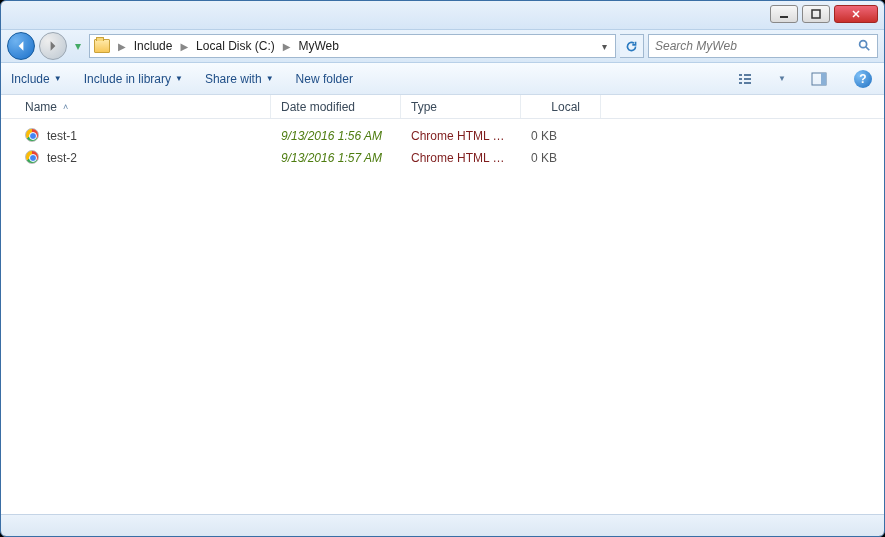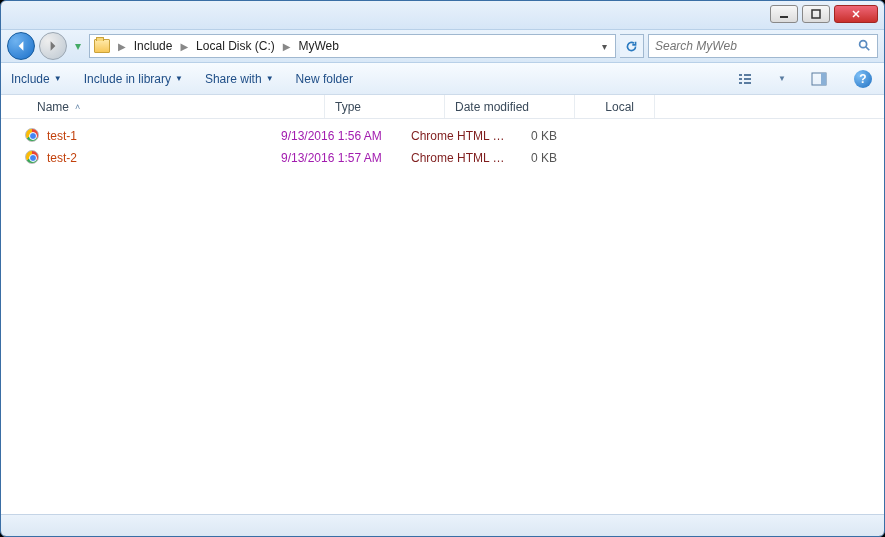--- a/index.html
+++ b/index.html
@@ -34,33 +34,33 @@
   .toolbar { height:32px; background:linear-gradient(#f7fbff, #e3eef9); border-bottom:1px solid #cddbea; display:flex; align-items:center; padding:0 10px; gap:22px; }
   .tb-item { color:#1f4e87; cursor:default; display:flex; align-items:center; gap:4px; }
   .tb-dd { font-size:8px; color:#1f4e87; }
   .tb-spacer { flex:1; }
   .tb-icon { width:22px; height:22px; display:flex; align-items:center; justify-content:center; border:1px solid transparent; border-radius:2px; }
   .tb-icon svg { width:16px; height:16px; }
   .help-icon { width:18px; height:18px; border-radius:50%; background:radial-gradient(circle at 30% 30%, #7ec0f7, #1f6fc0); color:#fff; display:flex; align-items:center; justify-content:center; font-weight:bold; font-size:12px; }
   
   .colhead { height:24px; border-bottom:1px solid #e4e9ef; display:flex; align-items:center; background:#fff; }
   .col { padding:0 10px; color:#3a4a5a; border-right:1px solid #e8edf2; height:100%; display:flex; align-items:center; gap:6px; }
-  .col.name { width:312px; padding-left:24px;margin-left:12px; }
+  .col.name { width:270px; padding-left:24px; }
   .col.date { width:130px; }
   .col.type { width:120px; }
   .col.size { width:80px; justify-content:flex-end; padding-right:20px; border-right:1px solid #e8edf2; }
   .col.empty { flex:1; border-right:none; }
   .sort-caret { color:#6a8aac; font-size:9px; }
   
   .filelist { flex:1; background:#fff; overflow:auto; }
   .row { height:22px; display:flex; align-items:center; }
   .row:first-child { margin-top:6px; }
-  .cell { padding:0 10px; color:#c2410c; white-space:nowrap; overflow:hidden; text-overflow:ellipsis; }
+  .cell { padding:0 10px; color:#404040; white-space:nowrap; overflow:hidden; text-overflow:ellipsis; }
   .cell.name { width:270px; padding-left:24px; display:flex; align-items:center; gap:6px; }
-  .cell.date { width:130px; color:#a21caf; }
+  .cell.date { width:130px; color:#4d7c0f;font-style:italic; }
   .cell.type { width:120px; color:#7f1d1d; }
   .cell.size { width:80px; color:#555; padding-right:20px; }
   .file-icon { width:16px; height:16px; display:inline-flex; }
   .chrome-icon { width:14px; height:14px; border-radius:50%; background:conic-gradient(#ea4335 0 120deg,#34a853 120deg 240deg,#fbbc05 240deg 360deg); position:relative; border:1px solid #bbb; }
   .chrome-icon:after { content:""; position:absolute; top:3px; left:3px; width:6px; height:6px; background:#4285f4; border:1px solid #fff; border-radius:50%; }
   
   .statusbar { height:22px; background:linear-gradient(#eaf2fb,#dce8f4); border-top:1px solid #c4d4e6; }
 </style>
 </head>
 <body>
@@ -158,22 +158,22 @@
     <div class="tb-icon">
       <div class="help-icon">?</div>
     </div>
   </div>
 
   <div class="colhead">
     <div class="col name">
         <span>Name</span>
         <span class="sort-caret">˄</span>
       </div>
+    <div class="col date">Date modified</div>
     <div class="col type">Type</div>
-    <div class="col date">Date modified</div>
     <div class="col size">Local</div>
     <div class="col empty"></div>
   </div>
 
   <div class="filelist">
     <div class="row">
       <div class="cell name">
           <span class="file-icon">
             <span class="chrome-icon"></span>
           </span>

